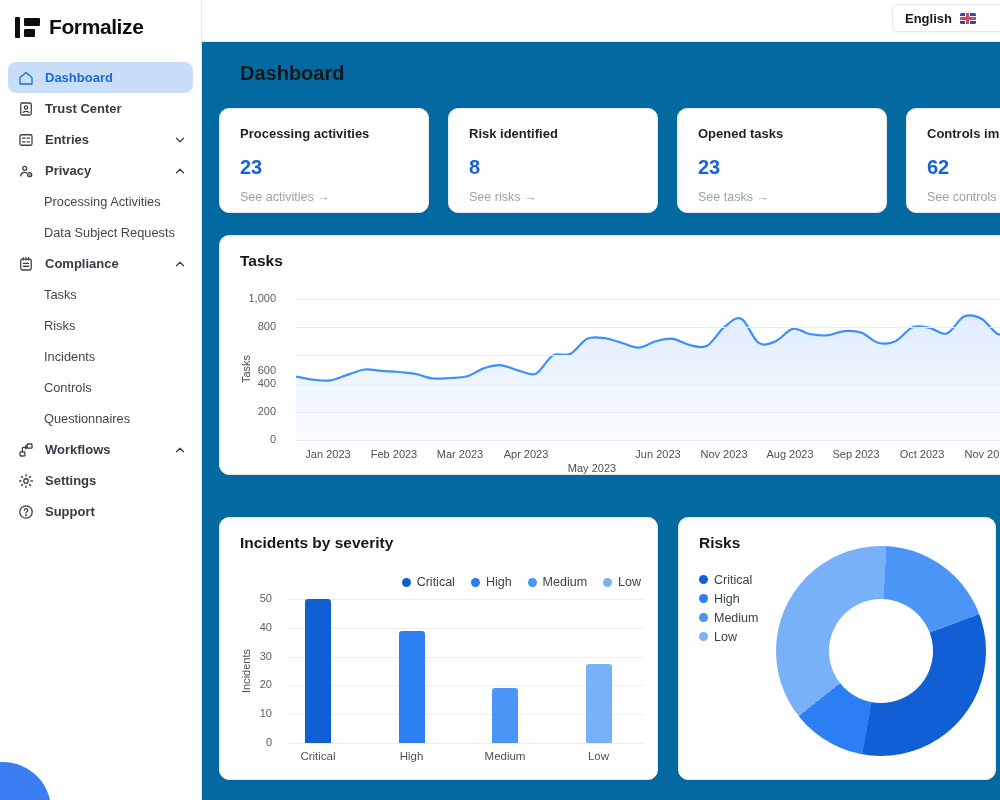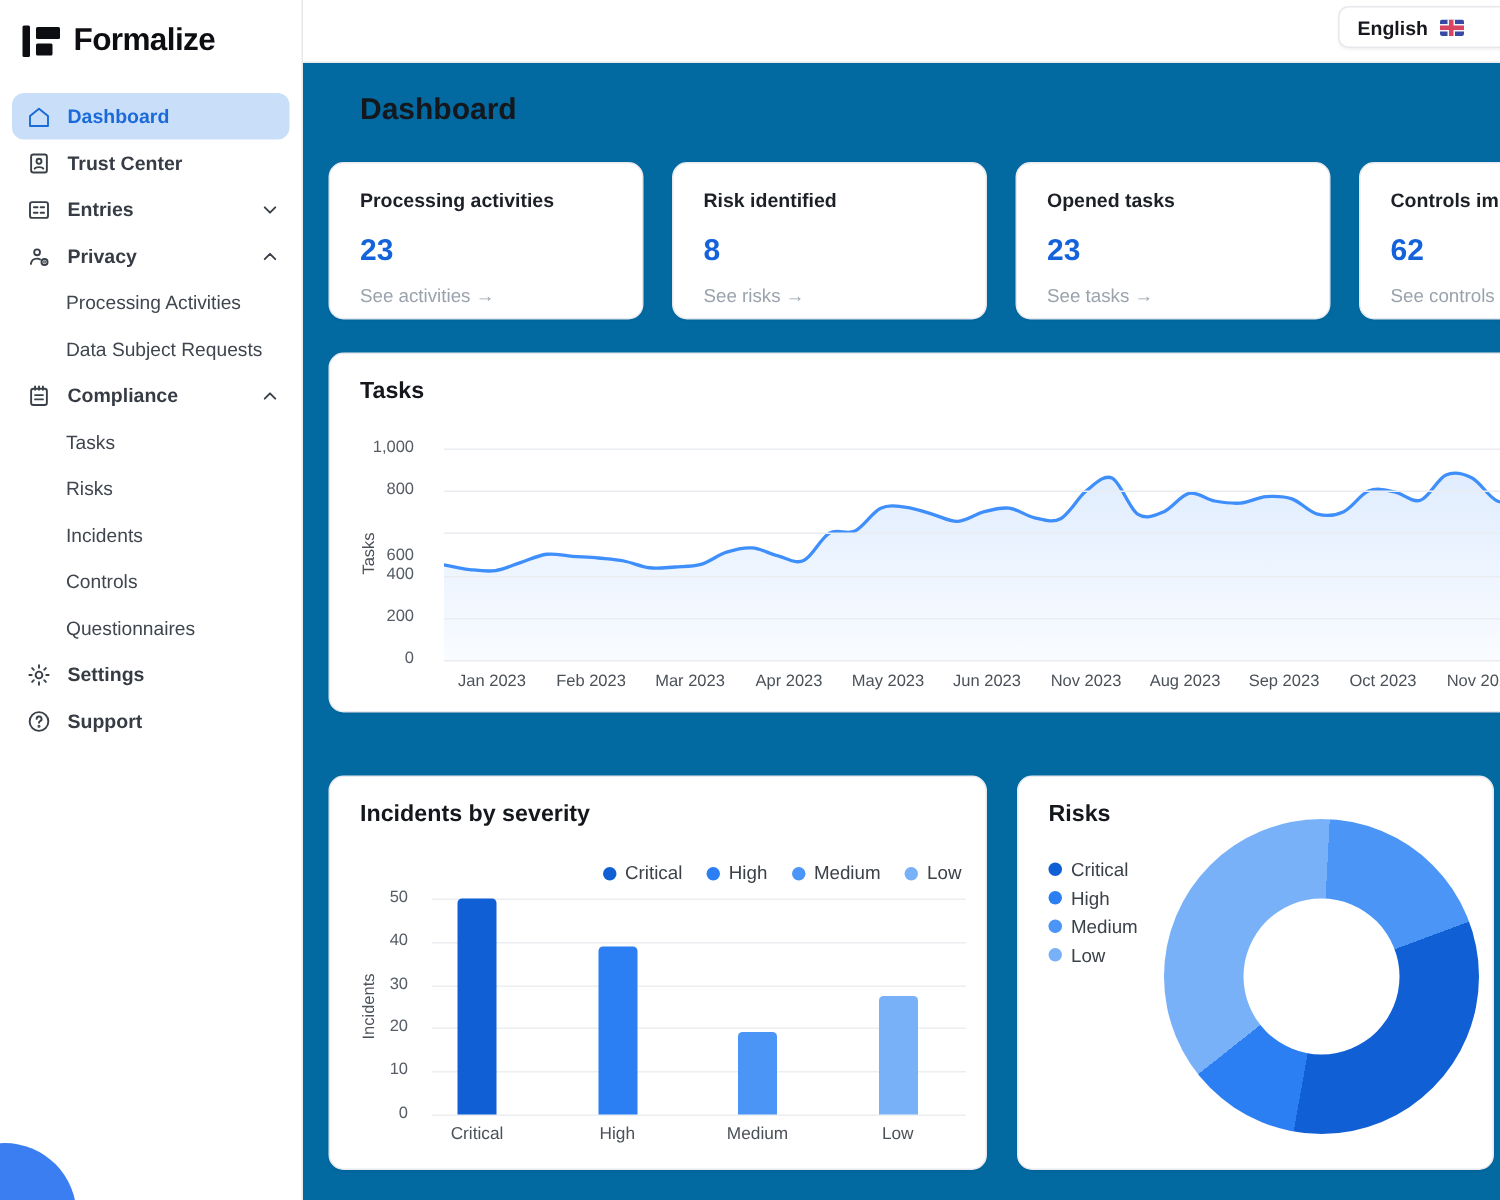--- a/index.html
+++ b/index.html
@@ -160,20 +160,36 @@
         </span>
     </div>
     <div class="nav-sub">Tasks</div>
     <div class="nav-sub">Risks</div>
     <div class="nav-sub">Incidents</div>
     <div class="nav-sub">Controls</div>
     <div class="nav-sub">Questionnaires</div>
     <div class="nav-item">
       <span class="icon">
           <svg width="18" height="18" viewBox="0 0 24 24">
+            <rect x="13.5" y="4" width="6.5" height="5.5" rx="1"></rect>
+            <rect x="4" y="14.5" width="6.5" height="5.5" rx="1"></rect>
+            <path d="M7.2 14.5V10c0-.9.7-1.6 1.6-1.6h4.6"></path>
+            <path d="M11.4 6.4l2 2-2 2"></path>
+          </svg>
+        </span>
+      <span class="lbl">Workflows</span>
+      <span class="chev">
+          <svg width="14" height="14" viewBox="0 0 20 20">
+            <path d="M5 12.5l5-5 5 5"></path>
+          </svg>
+        </span>
+    </div>
+    <div class="nav-item">
+      <span class="icon">
+          <svg width="18" height="18" viewBox="0 0 24 24">
             <circle cx="12" cy="12" r="3"></circle>
             <path d="M12 3.4v2.1M12 18.5v2.1M3.4 12h2.1M18.5 12h2.1M5.9 5.9l1.5 1.5M16.6 16.6l1.5 1.5M18.1 5.9l-1.5 1.5M7.4 16.6l-1.5 1.5"></path>
           </svg>
         </span>
       <span class="lbl">Settings</span>
     </div>
     <div class="nav-item">
       <span class="icon">
           <svg width="18" height="18" viewBox="0 0 24 24">
             <circle cx="12" cy="12" r="8.3"></circle>
@@ -244,21 +260,21 @@
         <div class="gridline" style="top: 84.6px;"></div>
         <div class="gridline" style="top: 56.4px;"></div>
         <div class="gridline" style="top: 28.2px;"></div>
         <div class="gridline" style="top: 0px;"></div>
       </div>
     <div id="line-xlabels">
         <span class="xlab" style="left: 32px;">Jan 2023</span>
         <span class="xlab" style="left: 98px;">Feb 2023</span>
         <span class="xlab" style="left: 164px;">Mar 2023</span>
         <span class="xlab" style="left: 230px;">Apr 2023</span>
-        <span class="xlab" style="left: 296px;">May 2023</span>
+        <span class="xlab" style="left: 296px; margin-top: 14px;">May 2023</span>
         <span class="xlab" style="left: 362px;">Jun 2023</span>
         <span class="xlab" style="left: 428px;">Nov 2023</span>
         <span class="xlab" style="left: 494px;">Aug 2023</span>
         <span class="xlab" style="left: 560px;">Sep 2023</span>
         <span class="xlab" style="left: 626px;">Oct 2023</span>
         <span class="xlab" style="left: 692px;">Nov 2023</span>
       </div>
   </div>
 
   <div class="card" id="incidents-card">

